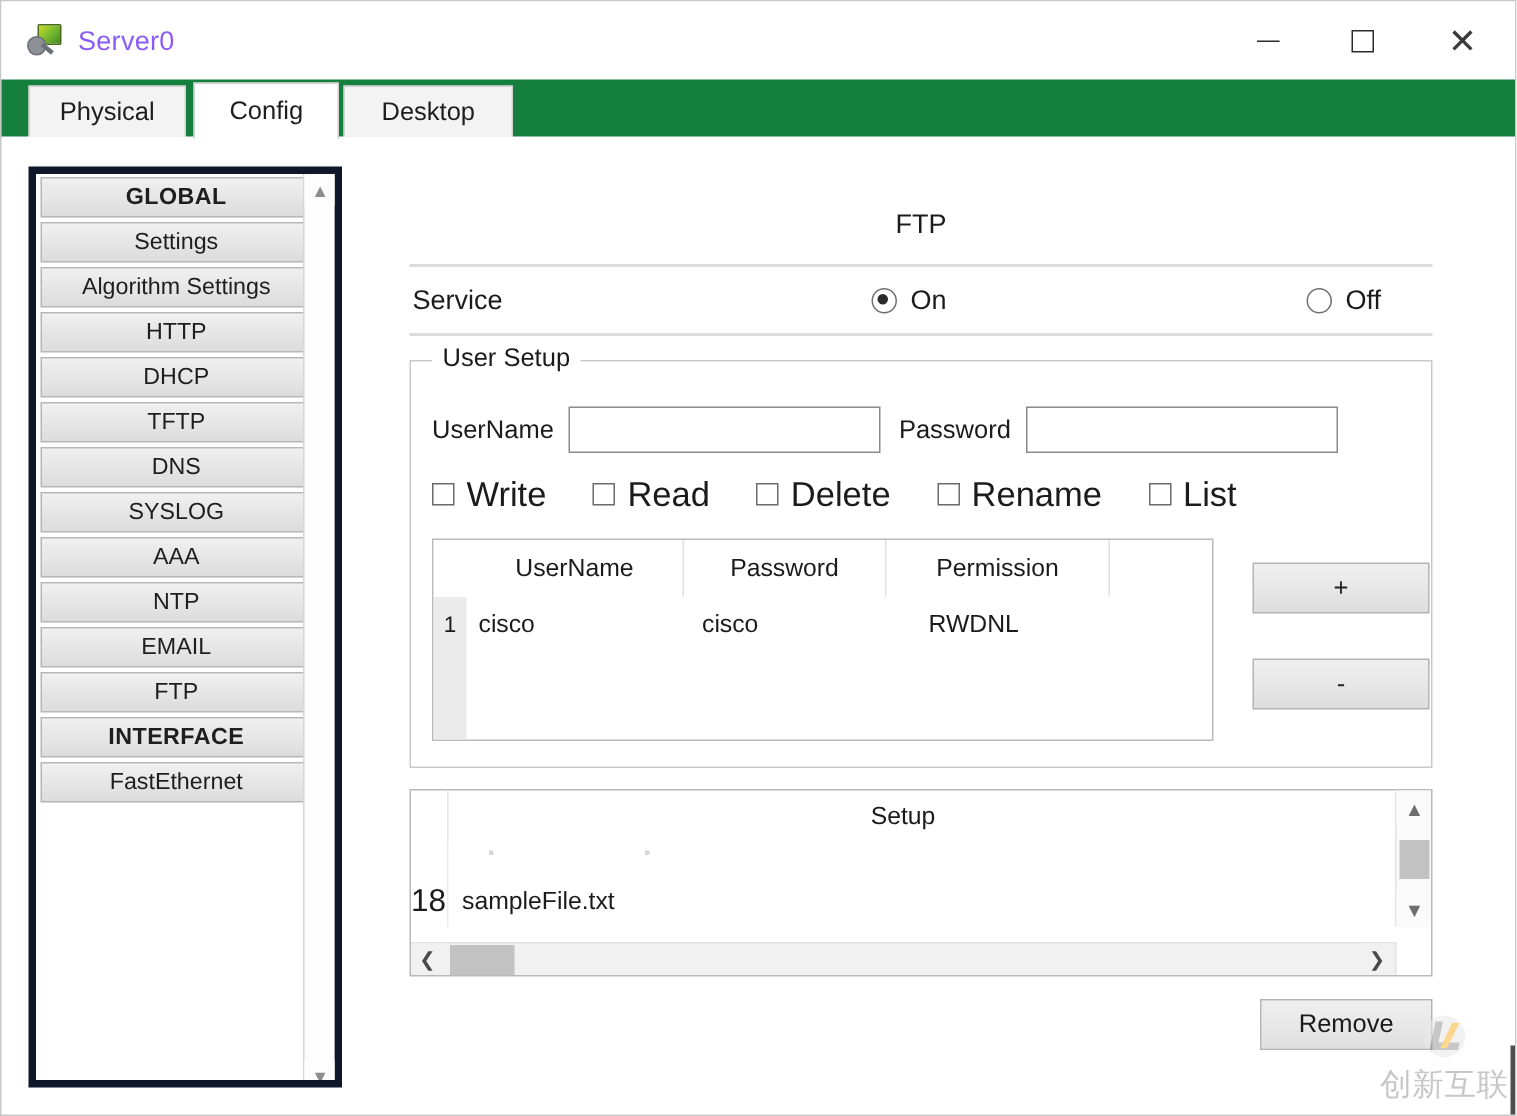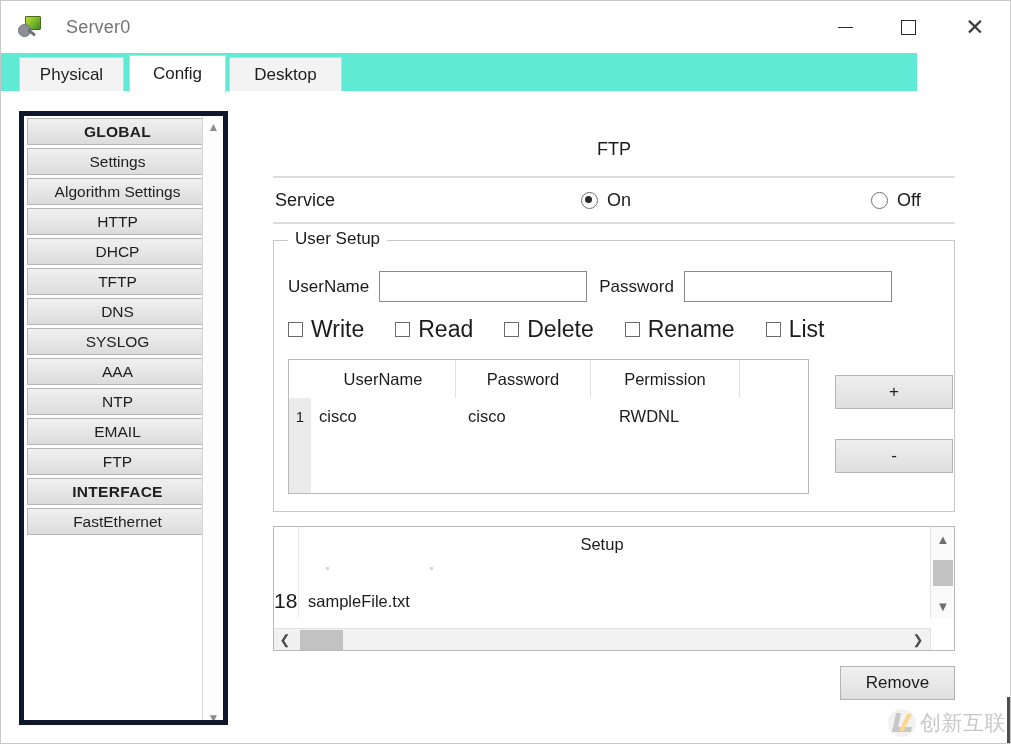--- a/index.html
+++ b/index.html
@@ -41,43 +41,43 @@
     border-radius: 50% 50% 50% 50%;
     border: 1px solid #6d7076;
   }
   .title-icon .stem {
     position: absolute; left: 9px; top: 16px;
     width: 9px; height: 3px;
     background: #6d7076;
     transform: rotate(40deg);
   }
   .title-text {
-    margin-left: 22px;
-    font-size: 18px; color: #737373;
+    margin-left: 8px;
+    font-size: 18px; color: #8b5cf6;
     letter-spacing: .2px;
   }
   .win-btns {
     position: absolute; right: 0; top: 0;
     height: 52px; display: flex; align-items: center;
   }
   .win-btn {
     width: 63px; height: 52px;
     display: flex; align-items: center; justify-content: center;
     font-size: 17px; color: #2b2b2b;
     line-height: 1;
   }
   .win-btn .min-bar { width: 15px; height: 1px; background: #2b2b2b; display:block; }
   .win-btn .max-sq { width: 15px; height: 15px; border: 1.4px solid #2b2b2b; display:block; }
   .win-btn.close { width: 70px; font-size: 23px; font-weight: 300; color:#3a3a3a; }
 
   
   .tabstrip {
     position: absolute; left: 0; top: 52px;
-    width: 916px; height: 39px;
-    background: #5eead4;
+    width: 1009px; height: 39px;
+    background: #15803d;
   }
   .tabstrip::after {
     content: ""; position: absolute; left: 0; bottom: 0;
     width: 100%; height: 1px; background: #ffffff;
   }
   .tab {
     position: absolute; top: 4px; height: 35px;
     display: flex; align-items: center; justify-content: center;
     font-size: 17px; color: #1d1d1d;
     background: #f3f3f3;
@@ -321,21 +321,21 @@
     background: linear-gradient(to bottom,#efefef 0%,#e8e8e8 50%,#dfdfdf 100%);
     border: 1px solid #b4b4b4;
     display: flex; align-items: center; justify-content: center;
     font-size: 17px; color: #1b1b1b;
   }
 
   
   .watermark {
     position: absolute; right: 4px; bottom: 6px;
     display: flex; align-items: center; gap: 4px;
-    opacity: .55; pointer-events: none;
+    opacity: .55; pointer-events: none; flex-direction: column;
   }
   .wm-logo {
     width: 28px; height: 28px; border-radius: 50%;
     background: #e9e9e9;
     position: relative; overflow: hidden;
   }
   .wm-logo::before {
     content: ""; position: absolute; left: 6px; top: 4px;
     width: 14px; height: 14px;
     border-left: 5px solid #9a9a9a; border-bottom: 5px solid #9a9a9a;

